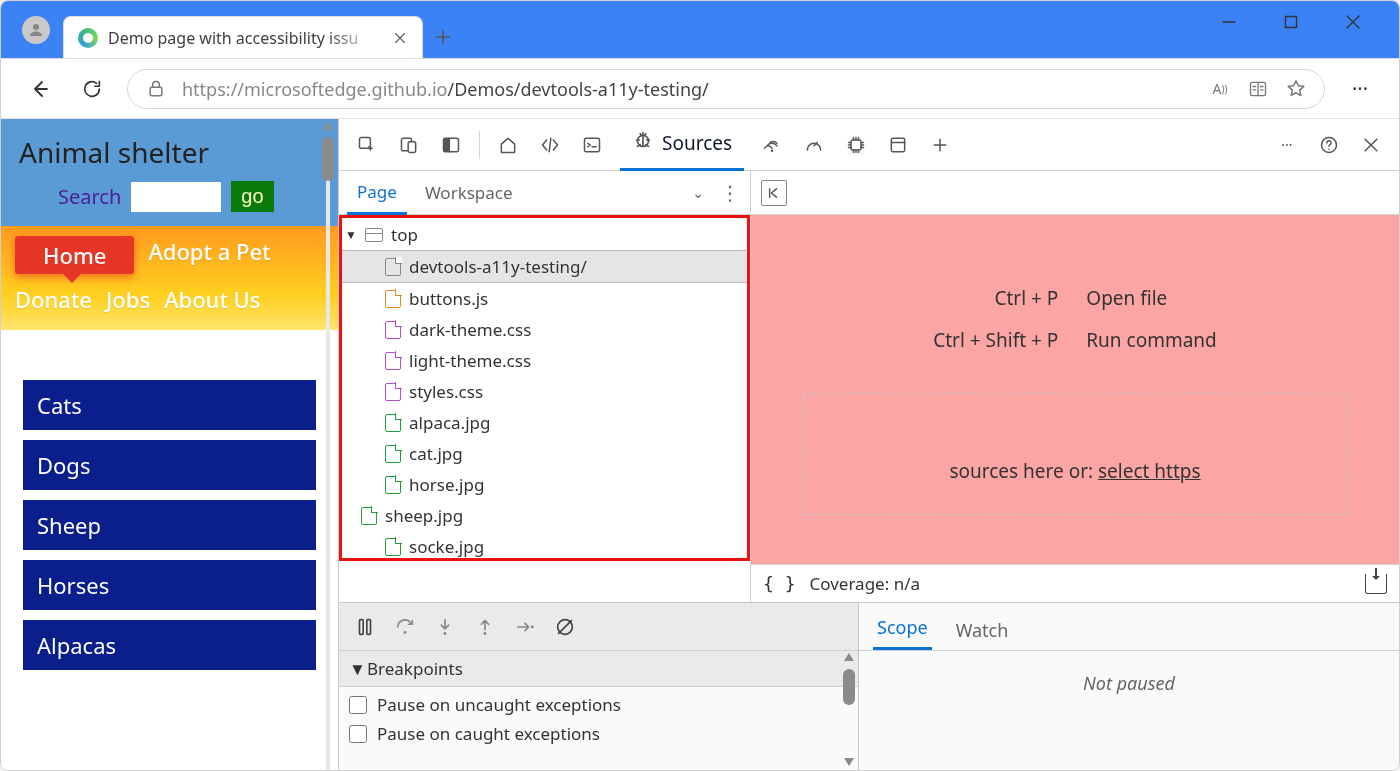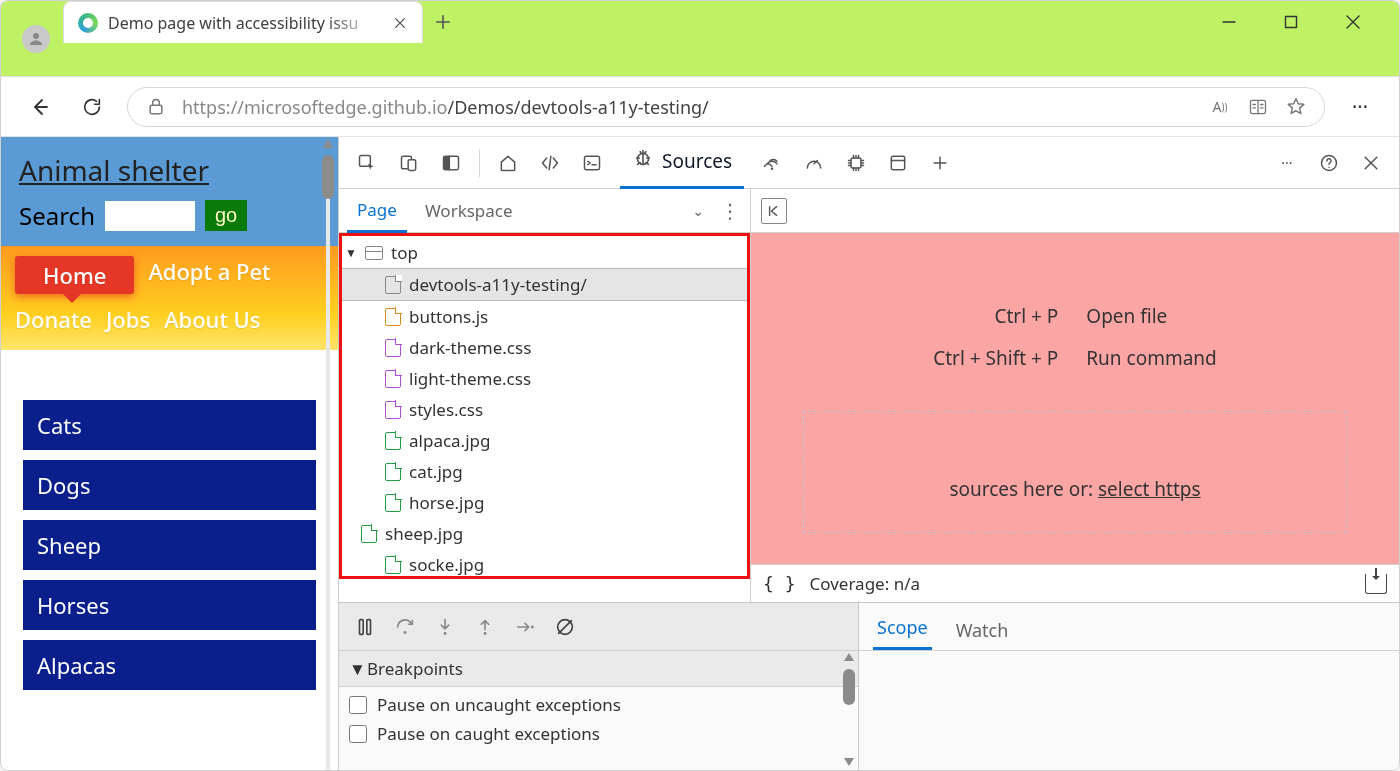--- a/index.html
+++ b/index.html
@@ -8,21 +8,21 @@
     font-size: 14px;
     width: 1400px; height: 771px;
     background: #f3f3f3;
     border: 1px solid #d0d0d0;
     border-radius: 8px;
     overflow: hidden;
     display: flex; flex-direction: column;
     position: relative;
   }
   
-  .titlebar { display:flex; align-items:flex-start; height:76px; padding:0 8px 0 8px; background:#bef264; border-bottom:1px solid #dcdcdc;}
+  .titlebar { display:flex; align-items:flex-end; height:58px; padding:0 8px 0 8px; background:#3b82f6; border-bottom:1px solid #dcdcdc;}
   .avatar-slot { width:54px; display:flex; align-items:center; justify-content:center; height:100%;}
   .avatar { width:28px; height:28px; border-radius:50%; background:#c9c9c9; display:flex; align-items:center; justify-content:center;}
   .avatar svg{width:18px;height:18px;fill:#888;}
   .tab { display:flex; align-items:center; gap:10px; background:#fff; border:1px solid #dcdcdc; border-bottom:none; height:42px; padding:0 12px 0 14px; border-radius:8px 8px 0 0; min-width:360px; max-width:372px; }
   .tab-favicon { width:20px;height:20px; border-radius:50%; background:conic-gradient(from 210deg,#30a0d8,#39b786,#7dd955,#30a0d8); position:relative;}
   .tab-favicon::after{content:"";position:absolute;inset:5px;border-radius:50%;background:#fff;}
   .tab-title { flex:1; color:#404040; font-size:16px; white-space:nowrap; overflow:hidden; -webkit-mask-image:linear-gradient(90deg,#000 80%,transparent);}
   .tab-close { width:20px;height:20px; display:flex;align-items:center;justify-content:center; color:#555;}
   .newtab { width:40px;height:42px; display:flex;align-items:center;justify-content:center; color:#555; font-size:22px;}
   .winbtns { margin-left:auto; display:flex; align-items:flex-start; height:100%; padding-top:4px; gap:22px; padding-right:18px;}
@@ -37,23 +37,23 @@
   .menu-btn{width:34px;height:34px;display:flex;align-items:center;justify-content:center;color:#333;font-size:20px;}
   
   .content { flex:1; display:flex; overflow:hidden;}
   
   .page { width:338px; background:#fff; position:relative; overflow:hidden; border-right:1px solid #ccc;}
   .page-scrollbar{position:absolute;right:2px;top:0;bottom:0;width:16px;}
   .page-scrollbar .track{position:absolute;top:20px;bottom:0;left:6px;width:4px;background:#e8e8e8;}
   .page-scrollbar .up{position:absolute;top:2px;left:3px;border-left:5px solid transparent;border-right:5px solid transparent;border-bottom:9px solid #8b8b8b;}
   .page-scrollbar .thumb{position:absolute;top:18px;left:2px;width:12px;height:44px;background:#8b8b8b;border-radius:6px;}
   .page-header{background:#5b9bd5;padding:14px 18px 14px 18px;}
-  .page-title{font-size:28px;color:#222;font-weight:400;text-decoration:underline;}
+  .page-title{font-size:28px;color:#222;font-weight:400;}
   .search-row{display:flex;align-items:center;gap:10px;margin-top:10px;}
-  .search-label{font-size:24px;color:#000000;}
+  .search-label{font-size:20px;color:#4c1d95;margin-left:39px;}
   .search-input{width:90px;height:30px;border:none;background:#fff;}
   .go-btn{background:#0a7a0a;color:#fef9c3;border:none;padding:4px 10px;font-size:20px;}
   .nav-area{background:linear-gradient(180deg,#ff9a1f,#ffcf1f 65%,#ffe56b);padding:10px 14px 16px;display:flex;flex-wrap:wrap;gap:10px 14px;}
   .nav-link{color:#fff;font-size:22px;font-weight:500;white-space:nowrap;text-shadow:0 1px 1px rgba(0,0,0,.1);}
   .nav-link.home{background:#e63626;padding:4px 28px;border-radius:3px;position:relative;box-shadow:0 3px 8px rgba(230,54,38,.6);}
   .nav-link.home::after{content:"";position:absolute;left:40%;top:100%;border:9px solid transparent;border-top-color:#e63626;}
   .cat-list{padding:50px 22px 12px;display:flex;flex-direction:column;gap:10px;}
   .cat-item{background:#0a1e8c;color:#fff;font-size:22px;padding:10px 14px;}
   
   .devtools{flex:1;display:flex;flex-direction:column;background:#fff;}
@@ -470,16 +470,17 @@
             <div class="up"></div>
             <div class="thumb"></div>
             <div class="dn"></div>
           </div>
       </div>
       <div class="dbg-right">
         <div class="scope-tabs">
           <div class="scope-tab active">Scope</div>
           <div class="scope-tab">Watch</div>
         </div>
+        <div class="scope-body">Not paused</div>
       </div>
     </div>
   </div>
 </div>
 
 </body></html>

